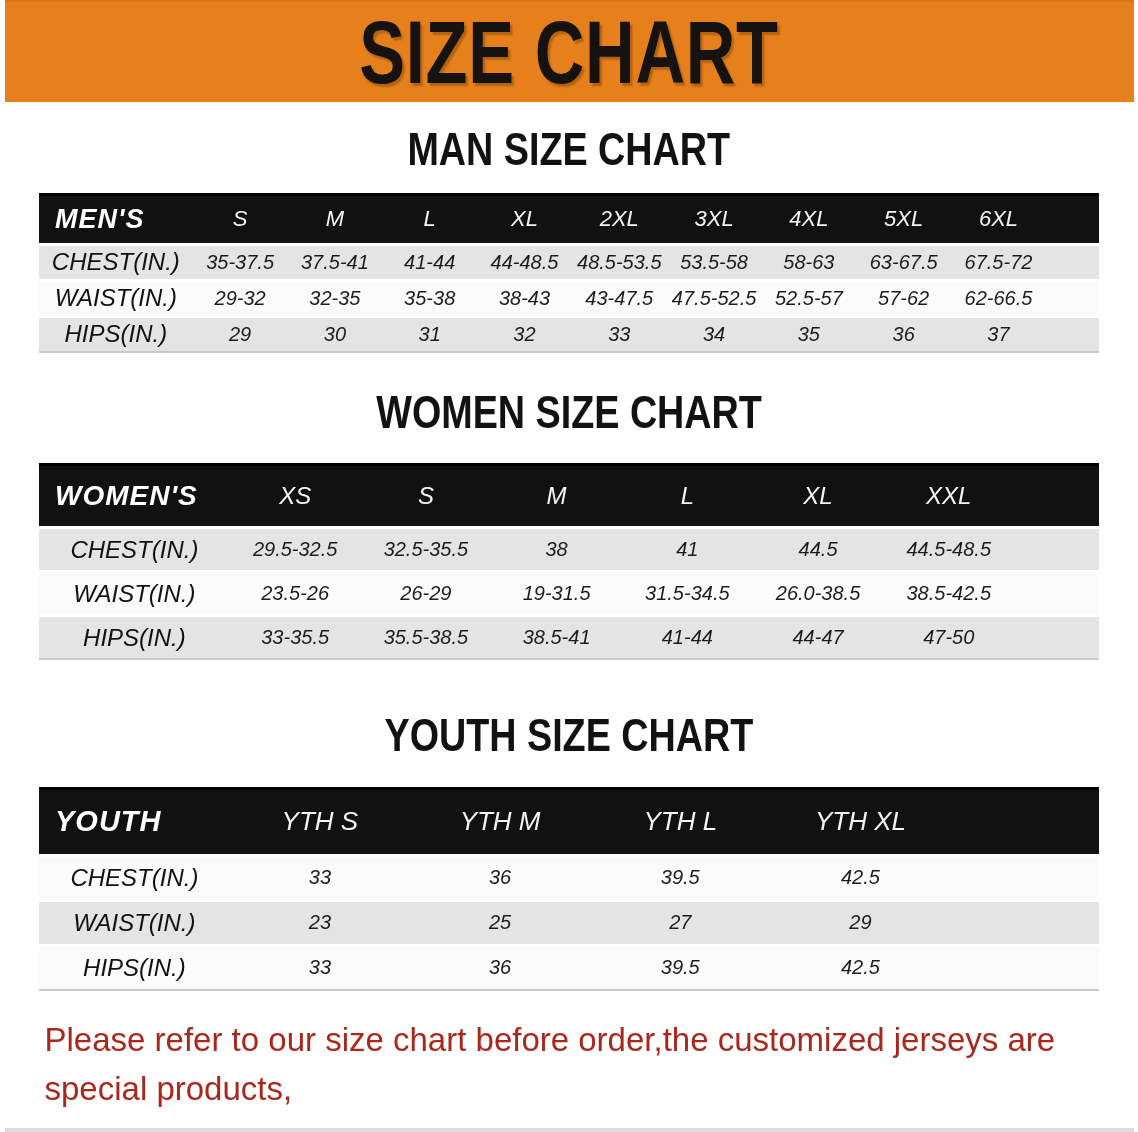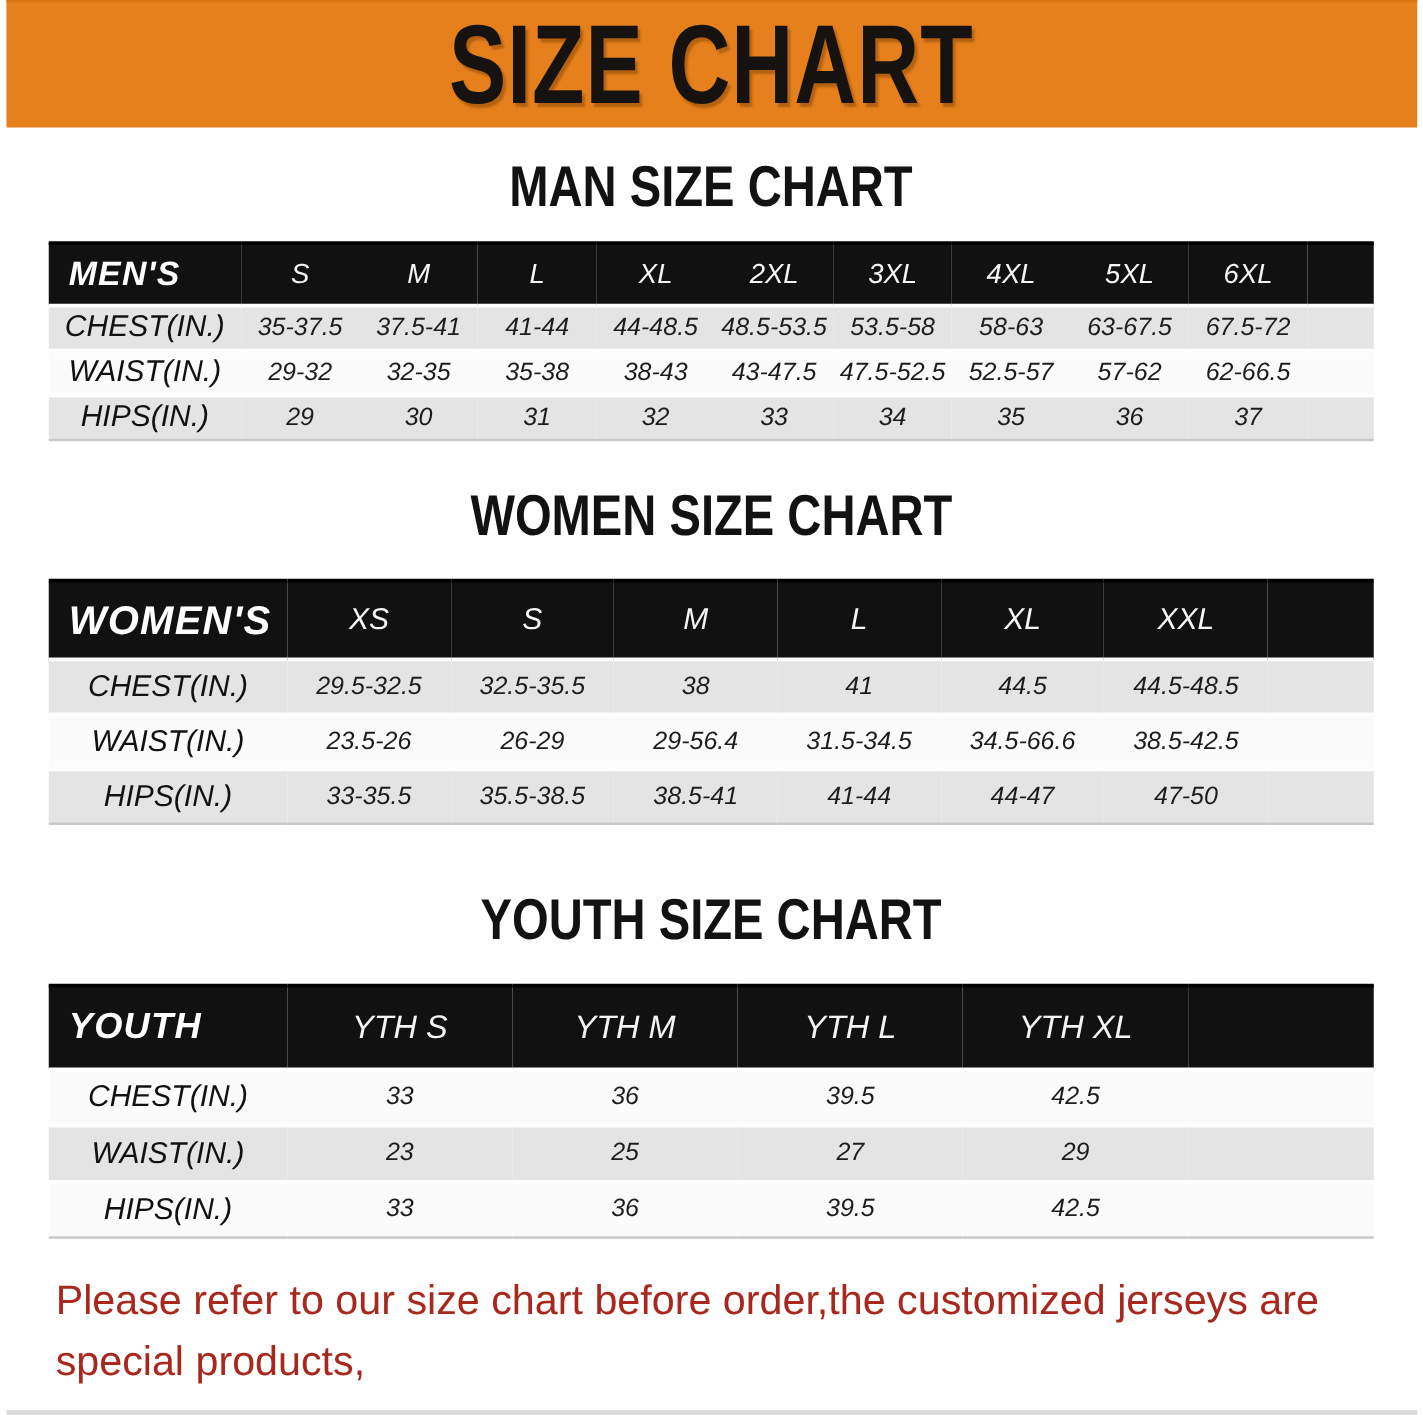--- a/index.html
+++ b/index.html
@@ -85,21 +85,21 @@
     padding:0 2px;
   }
   tbody tr{border-top:3px solid #ffffff;}
   tbody tr.shade td{background:var(--row-shade,#e4e4e4);}
   tbody tr.light td{background:var(--row-light,#fbfbfb);}
   tbody td.rlabel{font-size:24px;color:#111;}
   
   .t0 thead th{height:45px;}
   .t0 tbody td{height:33px;}
   .t1 thead th{height:58px;font-size:24px;}
-  .t1 thead th.group{font-size:32px;}
+  .t1 thead th.group{font-size:28px;}
   .t1 tbody td{height:41px;}
   .t2 thead th{height:62px;font-size:26px;}
   .t2 thead th.group{font-size:29px;}
   .t2 tbody td{height:42px;}
   
   .disclaimer{
     margin:24px 38px 0 40px;
     text-align:left;
   }
   .disclaimer .line{
@@ -230,23 +230,23 @@
             <td>38</td>
             <td>41</td>
             <td>44.5</td>
             <td>44.5-48.5</td>
             <td></td>
           </tr>
           <tr class="light">
             <td class="rlabel">WAIST(IN.)</td>
             <td>23.5-26</td>
             <td>26-29</td>
-            <td>29-56.4</td>
+            <td>19-31.5</td>
             <td>31.5-34.5</td>
-            <td>34.5-66.6</td>
+            <td>26.0-38.5</td>
             <td>38.5-42.5</td>
             <td></td>
           </tr>
           <tr class="shade">
             <td class="rlabel">HIPS(IN.)</td>
             <td>33-35.5</td>
             <td>35.5-38.5</td>
             <td>38.5-41</td>
             <td>41-44</td>
             <td>44-47</td>

